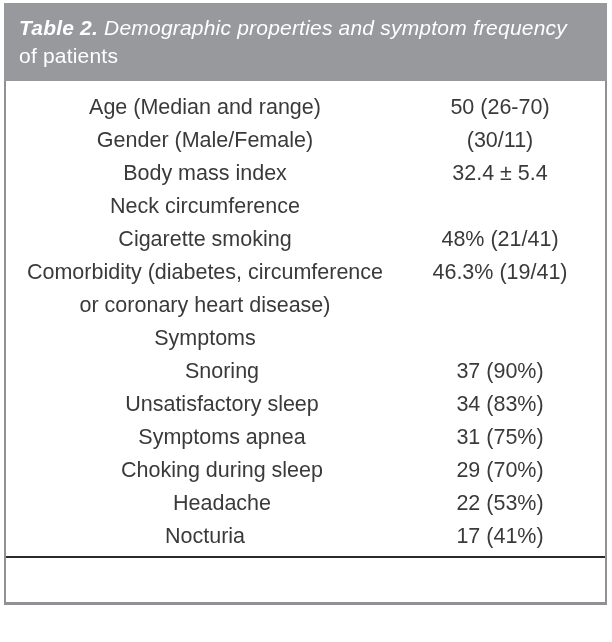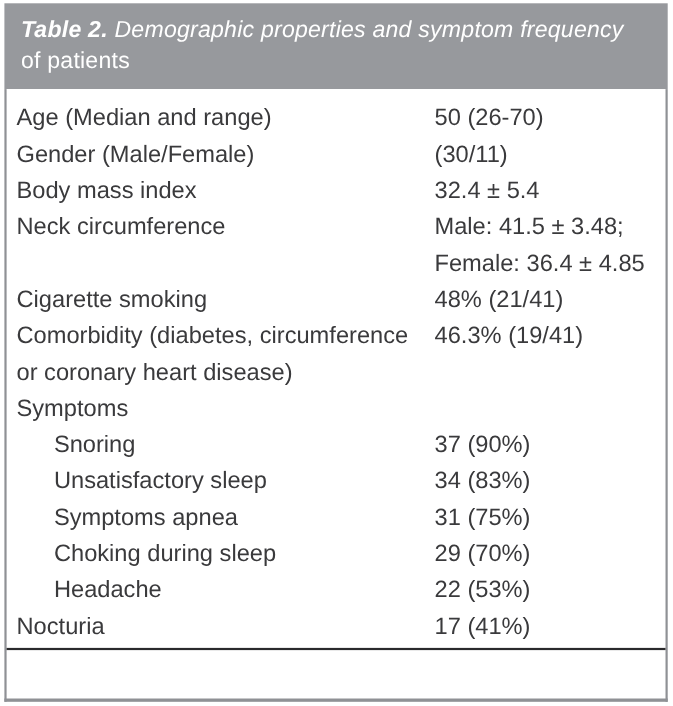--- a/index.html
+++ b/index.html
@@ -25,20 +25,21 @@
     letter-spacing:0.2px;
   }
   .title-line1 { white-space:nowrap;font-style:italic; }
   .title-bold { font-weight:bold; }
   .table-body {
     background:#ffffff;
     border-left:2px solid #8f9195;
     border-right:2px solid #8f9195;
     border-bottom:3px solid #8f9195;
     padding-top:10px;
+    text-align:center;
   }
   .row {
     display:flex;
     font-size:21.5px;
     line-height:33px;
     color:#3a3a3c;
   }
   .cell { white-space:nowrap; }
   .cell.label {
     flex:none;
@@ -93,24 +94,20 @@
           <div>Body mass index</div>
         </div>
         <div class="cell value">
           <div>32.4 ± 5.4</div>
         </div>
       </div>
 
       <div class="row">
         <div class="cell label">
           <div>Neck circumference</div>
-        </div>
-        <div class="cell value">
-          <div>Male: 41.5 ± 3.48;</div>
-          <div class="line2">Female: 36.4 ± 4.85</div>
         </div>
       </div>
 
       <div class="row">
         <div class="cell label">
           <div>Cigarette smoking</div>
         </div>
         <div class="cell value">
           <div>48% (21/41)</div>
         </div>

